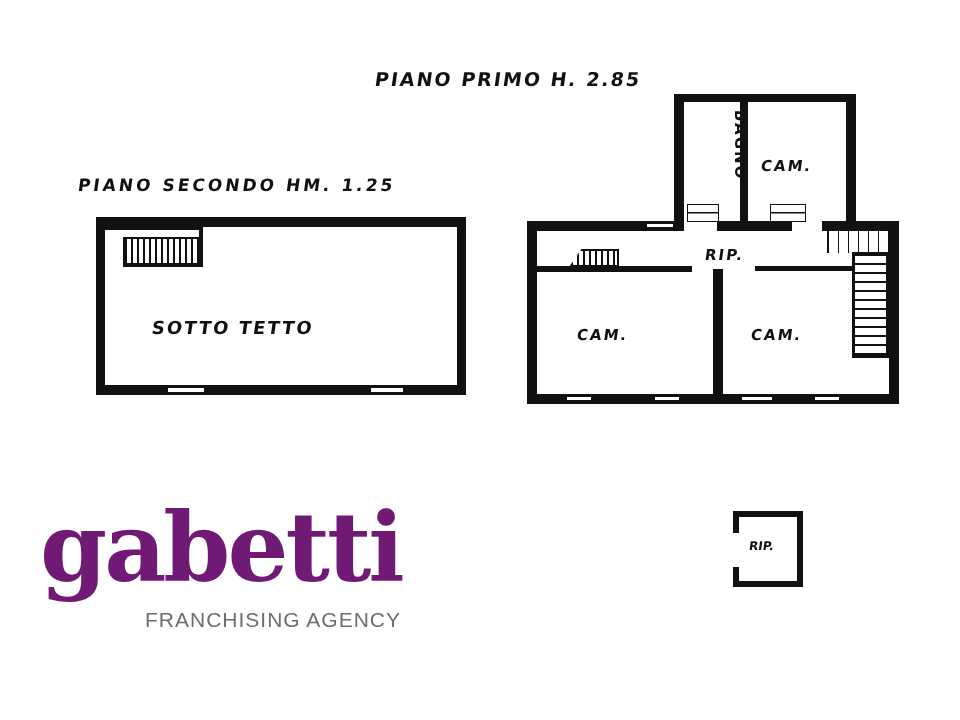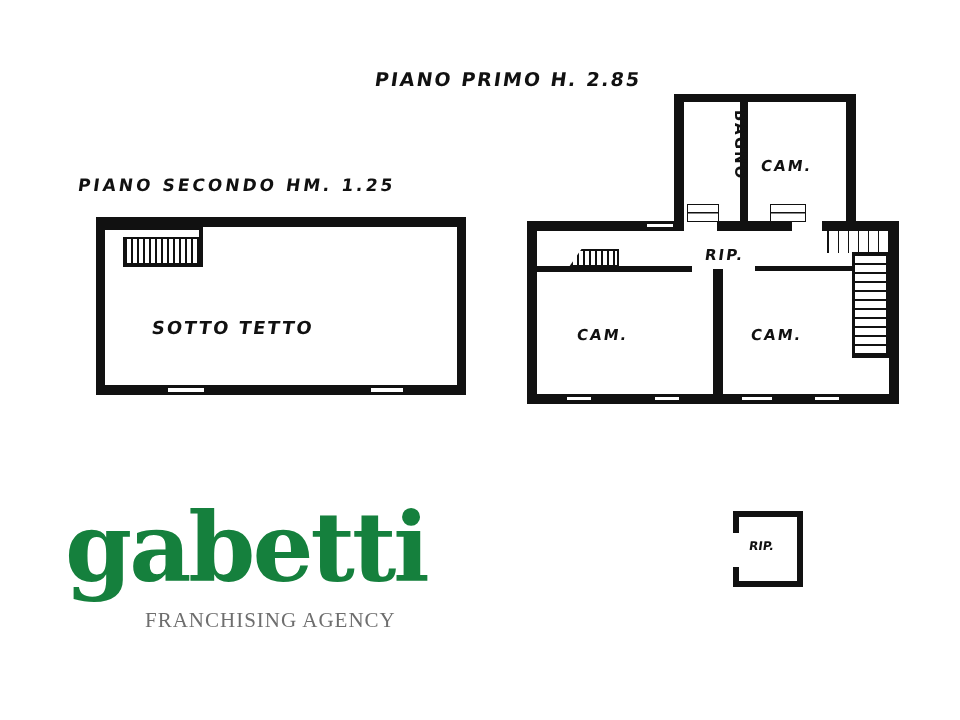--- a/index.html
+++ b/index.html
@@ -23,26 +23,26 @@
     position: absolute;
     background: repeating-linear-gradient(0deg, #111 0 2px, #fff 2px 9px);
     border: 3px solid #111; box-sizing: border-box;
   }
   .door-step {
     position: absolute; border: 1.5px solid #111; box-sizing: border-box; background:
       linear-gradient(#111, #111) 0 50% / 100% 1.5px no-repeat, #fff;
   }
   .logo-main {
     position: absolute; left: 40px; top: 500px;
-    font-family: "DejaVu Serif", serif; font-weight: bold; color: #15803d;
-    font-size: 96px; line-height: 1; letter-spacing: -3px; margin-left: 25px;
+    font-family: "DejaVu Serif", serif; font-weight: bold; color: #701a75;
+    font-size: 96px; line-height: 1; letter-spacing: -3px;
   }
   .logo-sub {
     position: absolute; left: 145px; top: 608px;
-    font-family: Liberation Serif, serif; color: #6e6e6e; font-size: 21px; letter-spacing: 1px;
+    font-family: Liberation Sans, sans-serif; color: #6e6e6e; font-size: 21px; letter-spacing: 1px;
   }
 </style>
 </head>
 <body>
 
 <div class="hand" style="left:375px; top:68px; font-size:19px;">PIANO PRIMO H. 2.85</div>
 <div class="hand" style="left:78px; top:175px; font-size:17px; letter-spacing:3px;">PIANO SECONDO HM. 1.25</div>
 
 <div class="abs" style="left:96px; top:217px; width:370px; height:178px;">
   <div class="wall" style="left:0; top:0; width:370px; height:10px;"></div>

